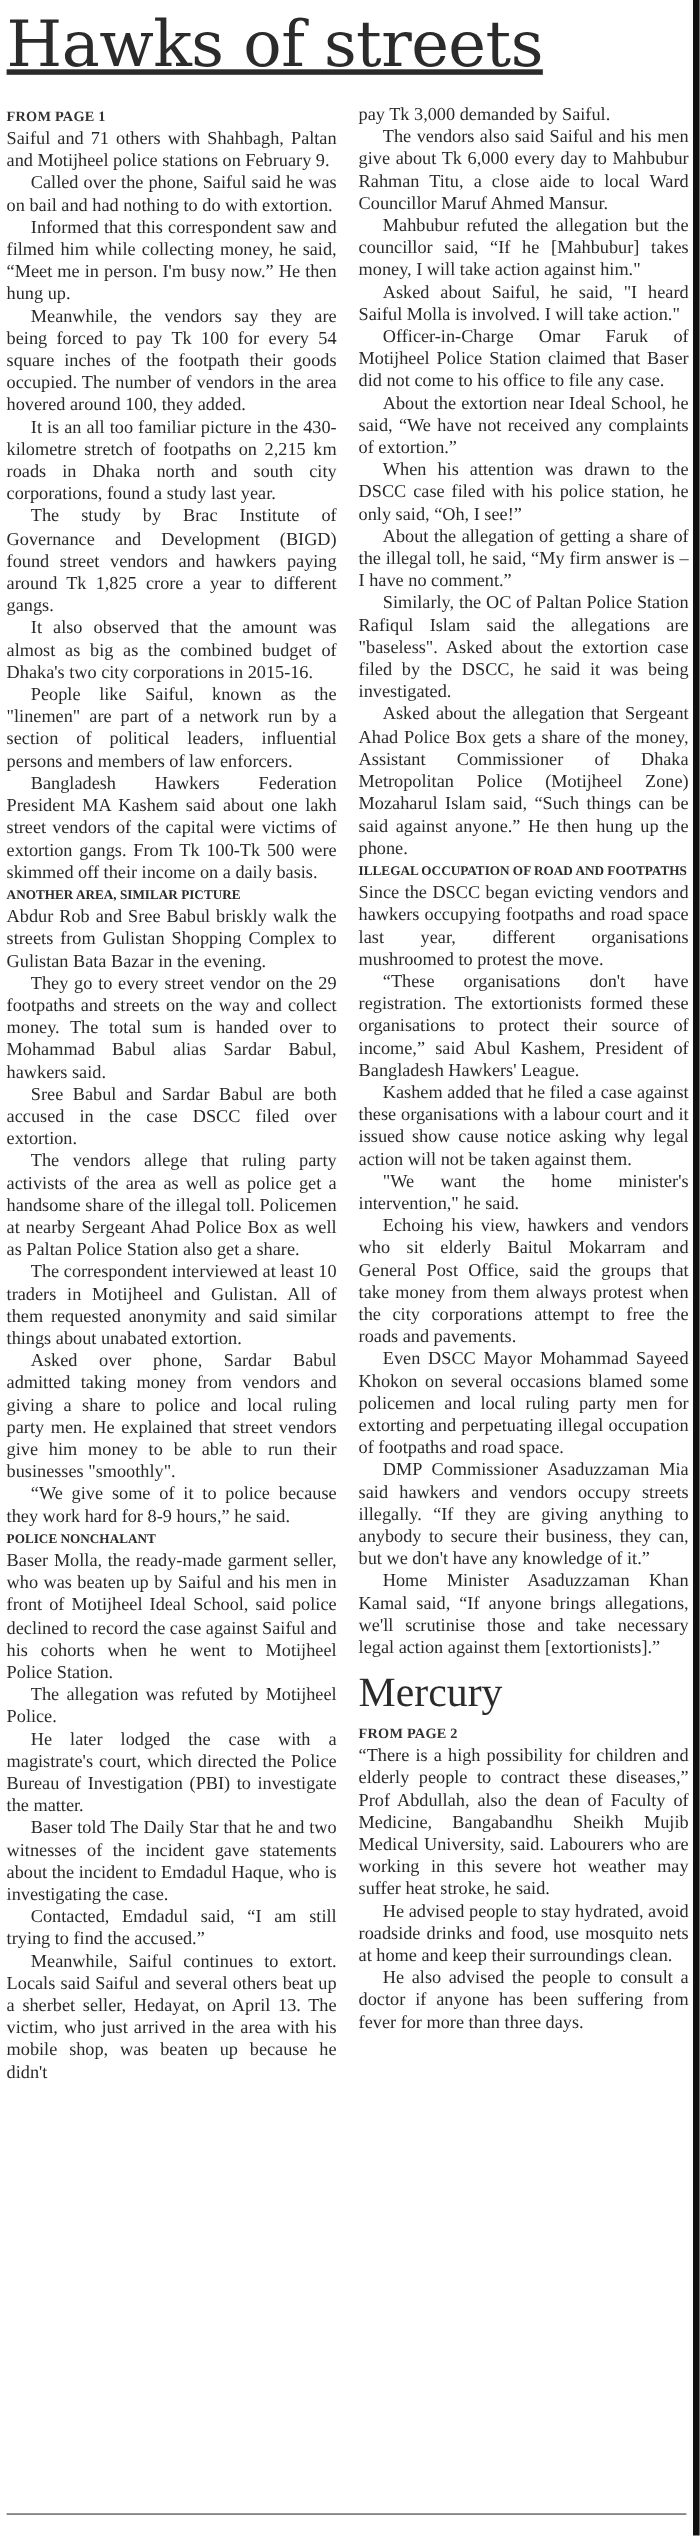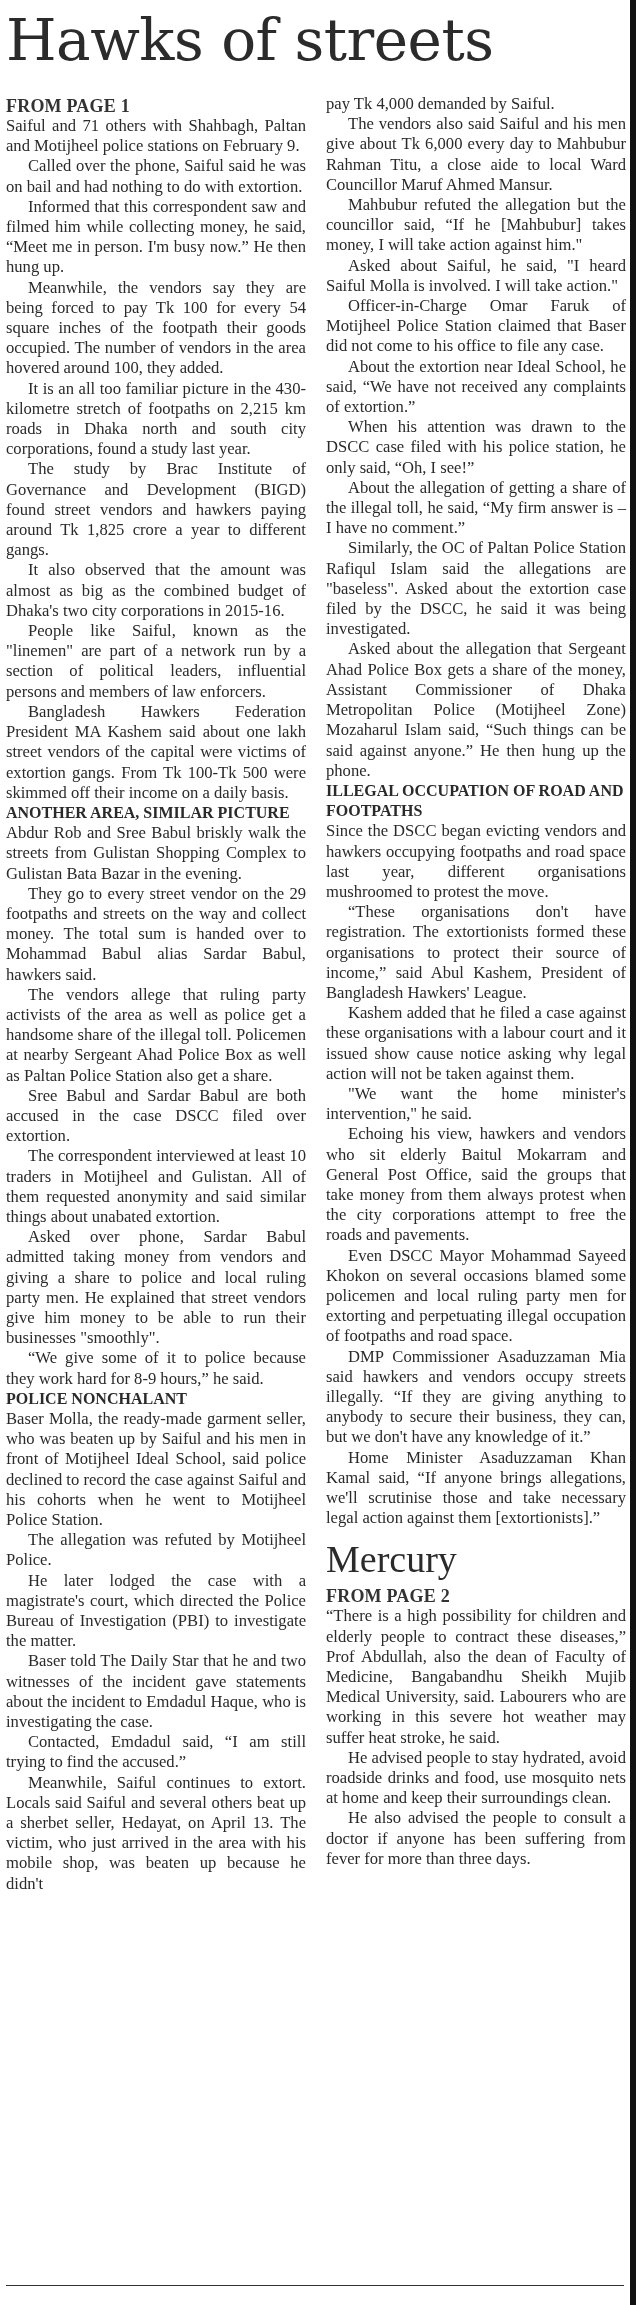--- a/index.html
+++ b/index.html
@@ -4,29 +4,29 @@
 <style>
   html, body { margin: 0; padding: 0; }
   body {
     width: 636px; height: 2305px; background: #ffffff; position: relative; overflow: hidden;
     font-family: "Liberation Serif", "DejaVu Serif", serif; color: #2a2a2a;
   }
   .right-edge { position: absolute; top: 0; right: 0; width: 6px; height: 2305px; background: #111; }
   .headline {
     position: absolute; left: 6px; top: 4px; margin: 0;
     font-family: "DejaVu Serif", "Liberation Serif", serif; font-weight: normal;
-    font-size: 58px; line-height: 72px; letter-spacing: -0.5px; color: #2b2b2b;
+    font-size: 58px; line-height: 72px; letter-spacing: -0.5px; color: #2b2b2b; text-decoration: underline;
   }
   .col { position: absolute; width: 300px; font-size: 16.6px; line-height: 20.2px; }
   .col-left { left: 6px; top: 96px; }
   .col-right { left: 326px; top: 94px; width: 300px; }
   .col p { margin: 0; text-align: justify; text-indent: 22px; hyphens: manual; }
   .col p.noindent { text-indent: 0; }
-  .kicker { font-weight: bold; font-size: 18px; line-height: 20px; letter-spacing: 0.2px; margin: 0; color: #333; }
-  .subhead { font-weight: bold; font-size: 16px; line-height: 20.2px; margin: 0; text-transform: uppercase; color: #2a2a2a; }
+  .kicker { font-weight: bold; font-size: 13px; line-height: 20px; letter-spacing: 0.2px; margin: 0; color: #333; }
+  .subhead { font-weight: bold; font-size: 12px; line-height: 20.2px; margin: 0; text-transform: uppercase; color: #2a2a2a; }
   .headline-2 {
     font-family: Liberation Serif, serif; font-weight: normal;
     font-size: 38px; line-height: 50px; margin: 6px 0 2px 0; color: #2b2b2b;
   }
   .bottom-rule { position: absolute; left: 6px; width: 618px; top: 2285px; height: 0; border-top: 1.5px solid #333; }
 </style>
 </head>
 <body>
 
 <div class="right-edge"></div>
@@ -41,38 +41,38 @@
       <p>Informed that this correspondent saw and filmed him while collecting money, he said, “Meet me in person. I'm busy now.” He then hung up.</p>
       <p>Meanwhile, the vendors say they are being forced to pay Tk 100 for every 54 square inches of the footpath their goods occupied. The number of vendors in the area hovered around 100, they added.</p>
       <p>It is an all too familiar picture in the 430-kilometre stretch of footpaths on 2,215 km roads in Dhaka north and south city corporations, found a study last year.</p>
       <p>The study by Brac Institute of Governance and Development (BIGD) found street vendors and hawkers paying around Tk 1,825 crore a year to different gangs.</p>
       <p>It also observed that the amount was almost as big as the combined budget of Dhaka's two city corporations in 2015-16.</p>
       <p>People like Saiful, known as the "linemen" are part of a network run by a section of political leaders, influential persons and members of law enforcers.</p>
       <p>Bangladesh Hawkers Federation President MA Kashem said about one lakh street vendors of the capital were victims of extortion gangs. From Tk 100-Tk 500 were skimmed off their income on a daily basis.</p>
       <div class="subhead">ANOTHER AREA, SIMILAR PICTURE</div>
       <p class="noindent">Abdur Rob and Sree Babul briskly walk the streets from Gulistan Shopping Complex to Gulistan Bata Bazar in the evening.</p>
       <p>They go to every street vendor on the 29 footpaths and streets on the way and collect money. The total sum is handed over to Mohammad Babul alias Sardar Babul, hawkers said.</p>
+      <p>Sree Babul and Sardar Babul are both accused in the case DSCC filed over extortion.</p>
       <p>The vendors allege that ruling party activists of the area as well as police get a handsome share of the illegal toll. Policemen at nearby Sergeant Ahad Police Box as well as Paltan Police Station also get a share.</p>
-      <p>Sree Babul and Sardar Babul are both accused in the case DSCC filed over extortion.</p>
       <p>The correspondent interviewed at least 10 traders in Motijheel and Gulistan. All of them requested anonymity and said similar things about unabated extortion.</p>
       <p>Asked over phone, Sardar Babul admitted taking money from vendors and giving a share to police and local ruling party men. He explained that street vendors give him money to be able to run their businesses "smoothly".</p>
       <p>“We give some of it to police because they work hard for 8-9 hours,” he said.</p>
       <div class="subhead">POLICE NONCHALANT</div>
       <p class="noindent">Baser Molla, the ready-made garment seller, who was beaten up by Saiful and his men in front of Motijheel Ideal School, said police declined to record the case against Saiful and his cohorts when he went to Motijheel Police Station.</p>
       <p>The allegation was refuted by Motijheel Police.</p>
       <p>He later lodged the case with a magistrate's court, which directed the Police Bureau of Investigation (PBI) to investigate the matter.</p>
       <p>Baser told The Daily Star that he and two witnesses of the incident gave statements about the incident to Emdadul Haque, who is investigating the case.</p>
       <p>Contacted, Emdadul said, “I am still trying to find the accused.”</p>
       <p>Meanwhile, Saiful continues to extort. Locals said Saiful and several others beat up a sherbet seller, Hedayat, on April 13. The victim, who just arrived in the area with his mobile shop, was beaten up because he didn't</p>
     </div>
 </div>
 
 <div class="col col-right">
   <div>
-      <p class="noindent">pay Tk 4,000 demanded by Saiful.</p>
+      <p class="noindent">pay Tk 3,000 demanded by Saiful.</p>
       <p>The vendors also said Saiful and his men give about Tk 6,000 every day to Mahbubur Rahman Titu, a close aide to local Ward Councillor Maruf Ahmed Mansur.</p>
       <p>Mahbubur refuted the allegation but the councillor said, “If he [Mahbubur] takes money, I will take action against him."</p>
       <p>Asked about Saiful, he said, "I heard Saiful Molla is involved. I will take action."</p>
       <p>Officer-in-Charge Omar Faruk of Motijheel Police Station claimed that Baser did not come to his office to file any case.</p>
       <p>About the extortion near Ideal School, he said, “We have not received any complaints of extortion.”</p>
       <p>When his attention was drawn to the DSCC case filed with his police station, he only said, “Oh, I see!”</p>
       <p>About the allegation of getting a share of the illegal toll, he said, “My firm answer is – I have no comment.”</p>
       <p>Similarly, the OC of Paltan Police Station Rafiqul Islam said the allegations are "baseless". Asked about the extortion case filed by the DSCC, he said it was being investigated.</p>
       <p>Asked about the allegation that Sergeant Ahad Police Box gets a share of the money, Assistant Commissioner of Dhaka Metropolitan Police (Motijheel Zone) Mozaharul Islam said, “Such things can be said against anyone.” He then hung up the phone.</p>
       <div class="subhead">ILLEGAL OCCUPATION OF ROAD AND FOOTPATHS</div>

